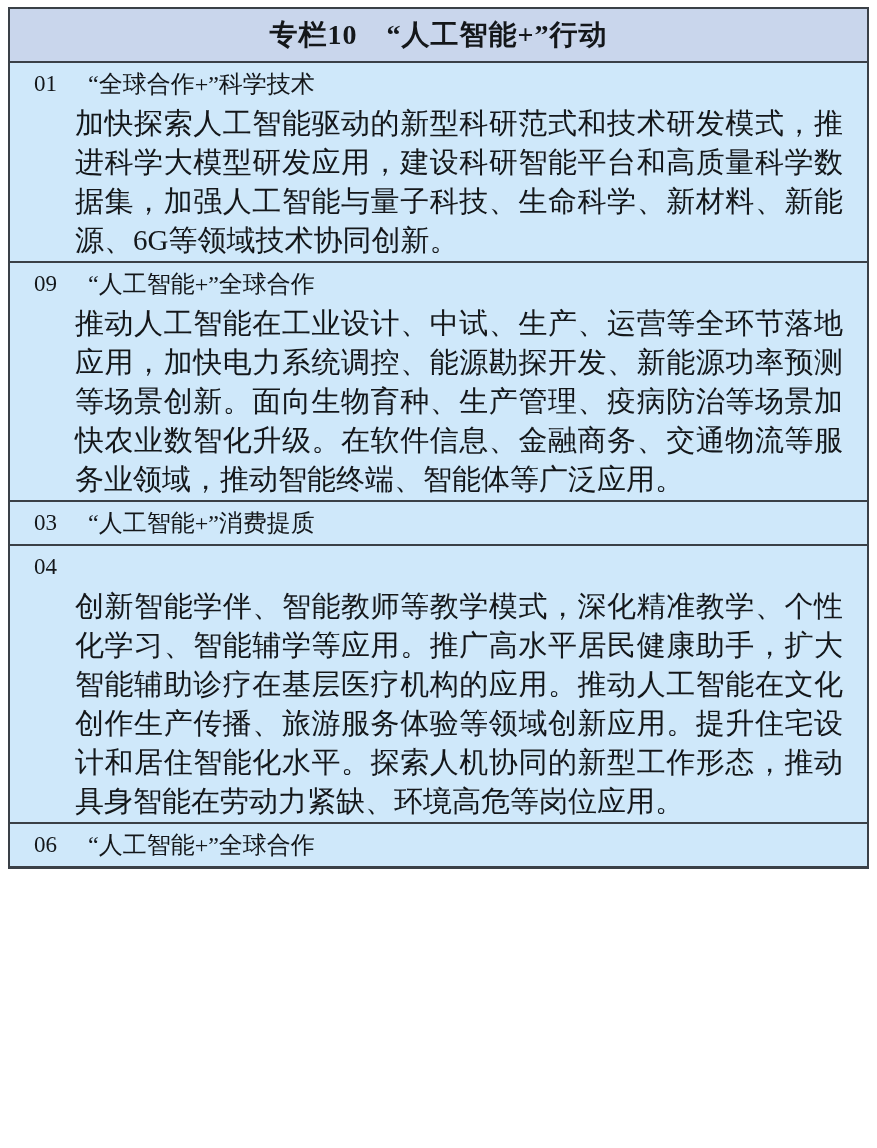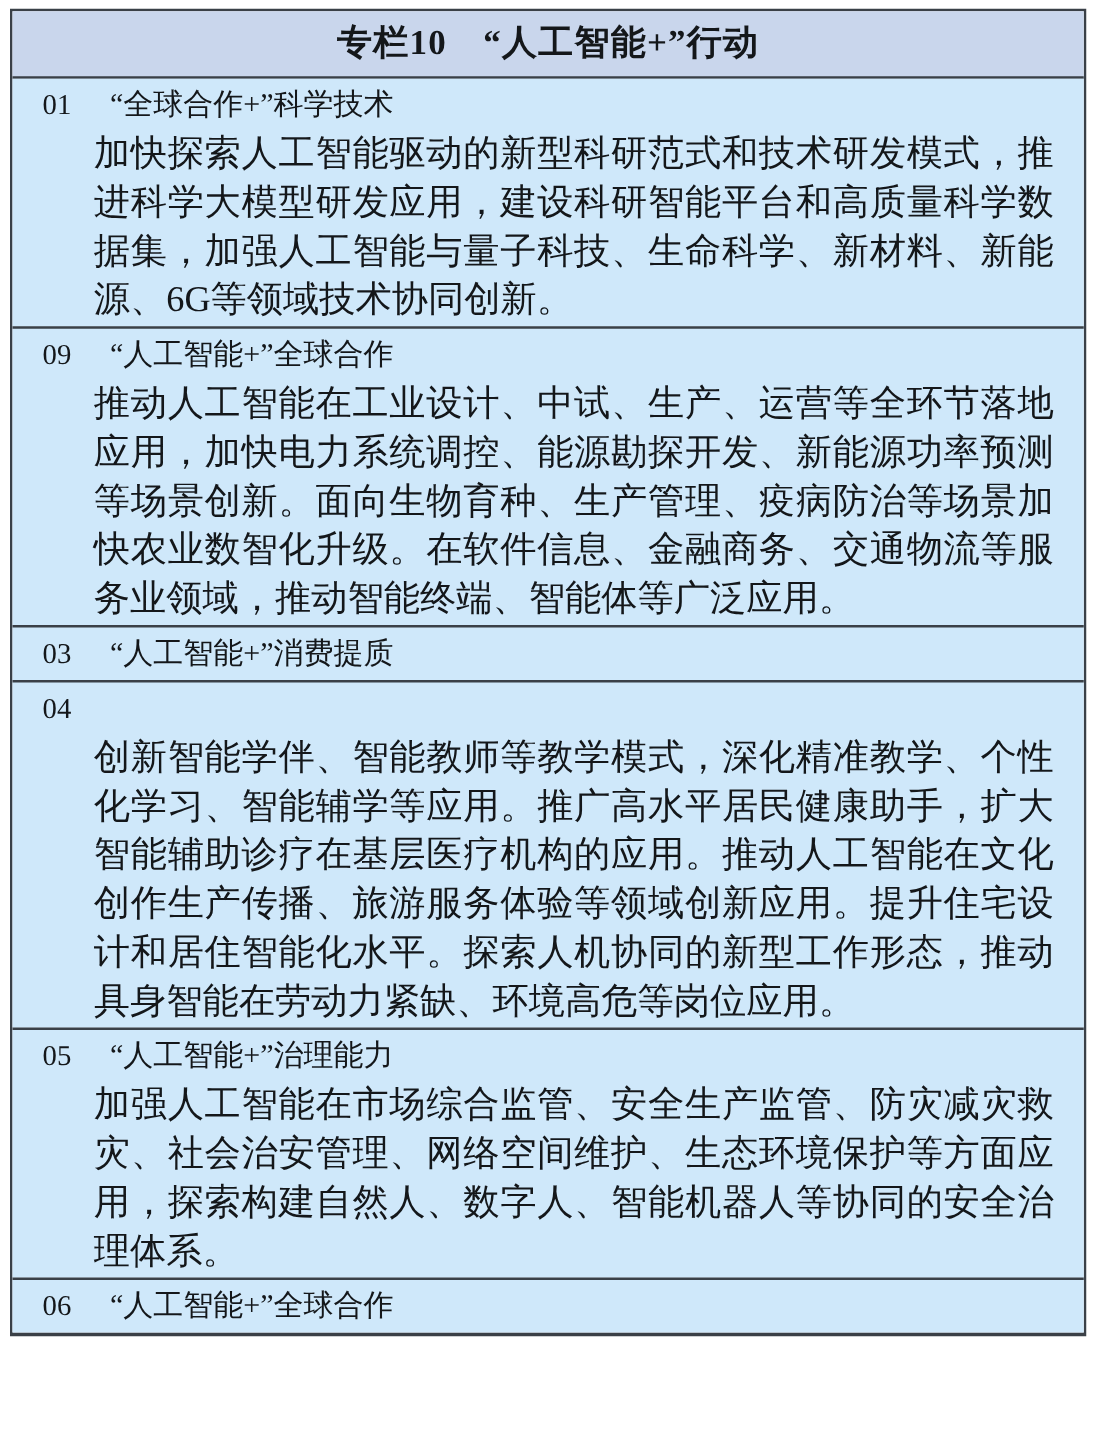--- a/index.html
+++ b/index.html
@@ -91,27 +91,20 @@
       </div>
     </div>
 
     <div class="section">
       <div class="section-heading">
         <span class="num">04</span>
       </div>
       <p class="section-body">创新智能学伴、智能教师等教学模式，深化精准教学、个性化学习、智能辅学等应用。推广高水平居民健康助手，扩大智能辅助诊疗在基层医疗机构的应用。推动人工智能在文化创作生产传播、旅游服务体验等领域创新应用。提升住宅设计和居住智能化水平。探索人机协同的新型工作形态，推动具身智能在劳动力紧缺、环境高危等岗位应用。</p>
     </div>
 
-    <div class="section">
-      <div class="section-heading">
-        <span class="num">05</span>
-        <span class="heading-text">“人工智能+”治理能力</span>
-      </div>
-      <p class="section-body">加强人工智能在市场综合监管、安全生产监管、防灾减灾救灾、社会治安管理、网络空间维护、生态环境保护等方面应用，探索构建自然人、数字人、智能机器人等协同的安全治理体系。</p>
-    </div>
 
     <div class="section">
       <div class="section-heading">
         <span class="num">06</span>
         <span class="heading-text">“人工智能+”全球合作</span>
       </div>
     </div>
 
   </div>
 </div>

